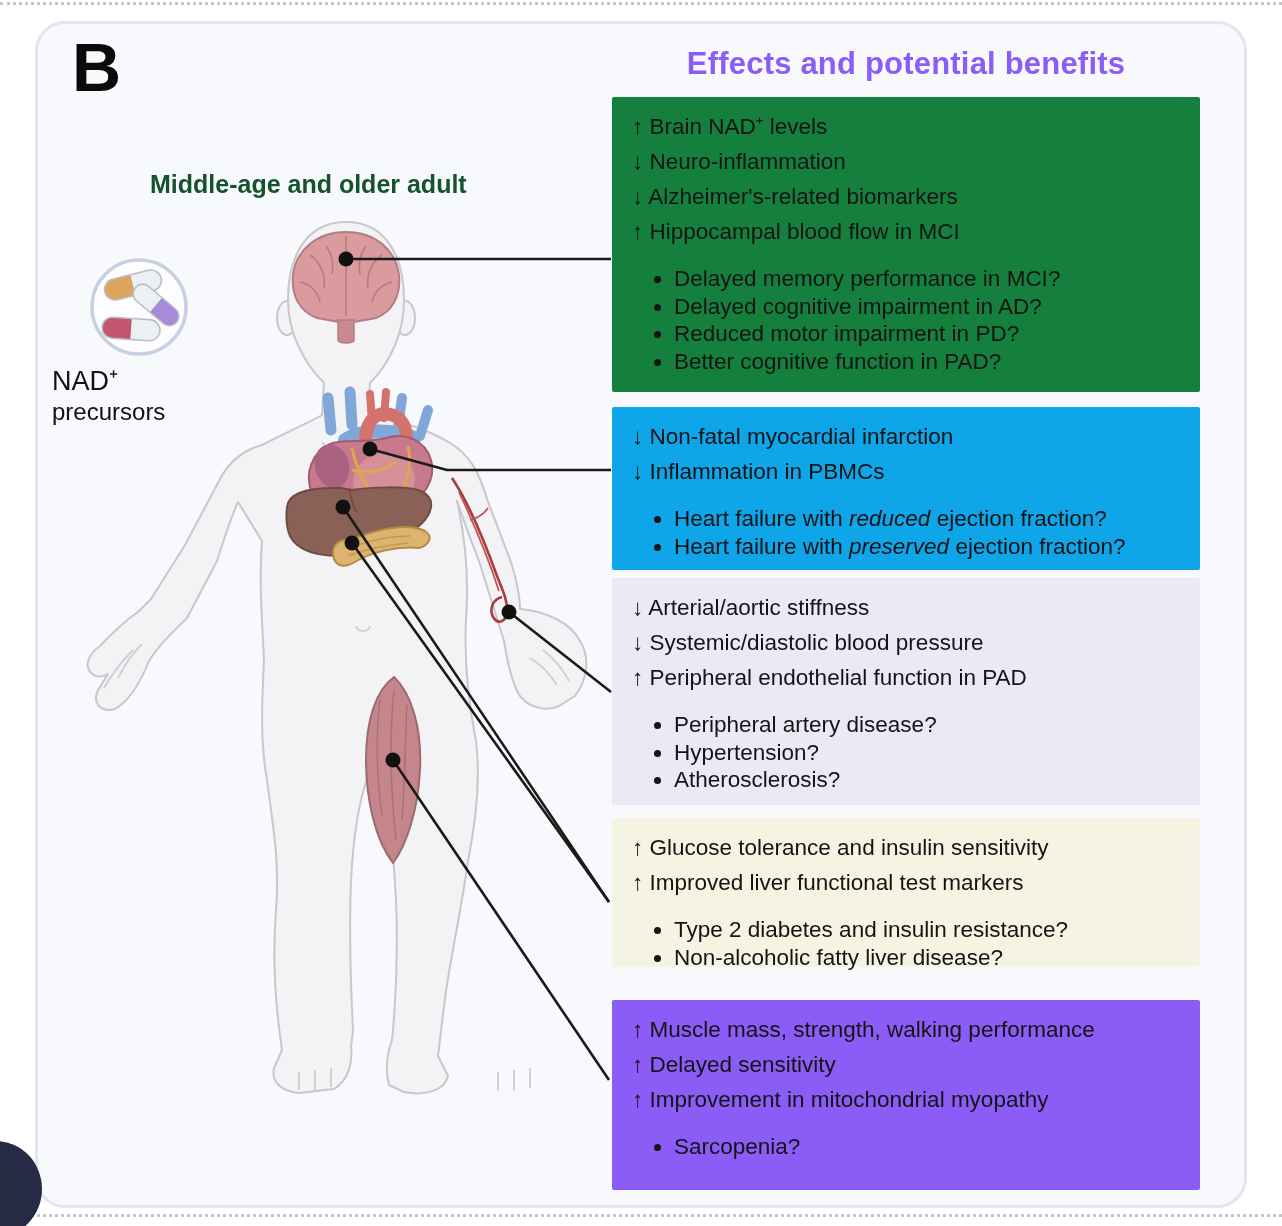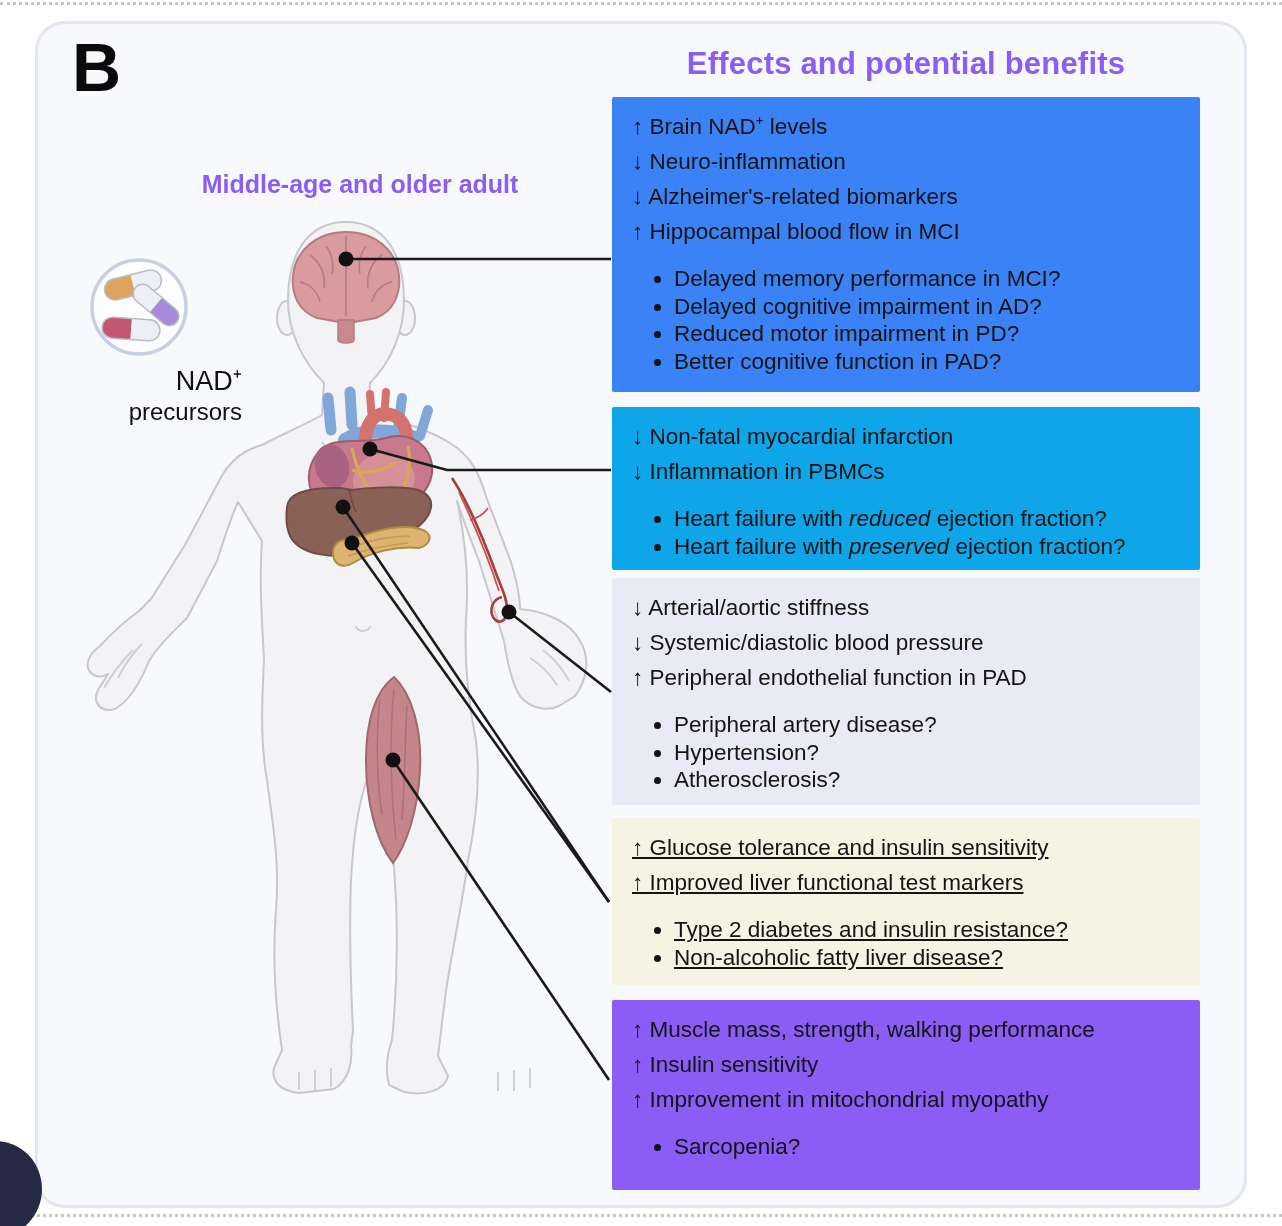--- a/index.html
+++ b/index.html
@@ -14,31 +14,31 @@
     position:absolute;left:35px;top:21px;width:1212px;height:1187px;
     background:#f8f9fc;border:3px solid #e3e5ef;border-radius:30px;box-sizing:border-box;
   }
   .corner-blob{
     position:absolute;left:-50px;top:1141px;width:92px;height:96px;border-radius:50%;
     background:#262a45;z-index:6;
   }
   .panel-label{position:absolute;left:72px;top:28px;font-size:68px;font-weight:bold;color:#0b0b0b;z-index:3;}
   .main-title{position:absolute;left:612px;top:46px;width:588px;text-align:center;
     font-size:31px;font-weight:bold;color:#8b5cf6;z-index:3;letter-spacing:.2px;}
-  .body-label{position:absolute;left:150px;top:170px;width:420px;text-align:center;
-    font-size:25px;font-weight:bold;color:#8b5cf6;z-index:3;}
-  .nad-label{position:absolute;left:52px;top:366px;width:190px;text-align:right;z-index:3;color:#111;}
+  .body-label{position:absolute;left:150px;top:170px;width:420px;
+    font-size:25px;font-weight:bold;color:#14532d;z-index:3;}
+  .nad-label{position:absolute;left:52px;top:366px;width:190px;text-align:left;z-index:3;color:#111;}
   .nad-label .l1{font-size:27px;line-height:30px;}
   .nad-label .l2{font-size:24px;line-height:31px;}
   .box{position:absolute;left:612px;width:588px;box-sizing:border-box;
     padding:12px 20px;z-index:1;border-radius:2px;}
   .box-brain{top:97px;height:295px;}
   .box-heart{top:407px;height:163px;}
   .box-vessels{top:578px;height:227px;}
-  .box-metabolic{top:818px;height:167px;text-decoration:underline;}
+  .box-metabolic{top:818px;height:149px;}
   .box-muscle{top:1000px;height:190px;}
   .fx{font-size:22.5px;line-height:35px;white-space:nowrap;color:#141414;}
   ul.blt{margin:16px 0 0 0;padding:0 0 0 42px;list-style:disc;}
   ul.blt li{font-size:22.5px;line-height:27.5px;white-space:nowrap;color:#141414;}
   .it{font-style:italic;}
   svg.overlay{position:absolute;left:0;top:0;z-index:2;pointer-events:none;}
 </style>
 </head>
 <body>
 
@@ -49,21 +49,21 @@
 
 <div class="panel-label">B</div>
 <div class="main-title">Effects and potential benefits</div>
 <div class="body-label">Middle-age and older adult</div>
 
 <div class="nad-label">
   <div class="l1">NAD⁺</div>
   <div class="l2">precursors</div>
 </div>
 
-<div class="box box-brain" style="background: #3b82f6;">
+<div class="box box-brain" style="background: #15803d;">
   <div class="fx">↑ Brain NAD⁺ levels</div>
   <div class="fx">↓ Neuro-inflammation</div>
   <div class="fx">↓ Alzheimer's-related biomarkers</div>
   <div class="fx">↑ Hippocampal blood flow in MCI</div>
   <ul class="blt">
     <li>Delayed memory performance in MCI?</li>
     <li>Delayed cognitive impairment in AD?</li>
     <li>Reduced motor impairment in PD?</li>
     <li>Better cognitive function in PAD?</li>
   </ul>
@@ -93,21 +93,21 @@
   <div class="fx">↑ Glucose tolerance and insulin sensitivity</div>
   <div class="fx">↑ Improved liver functional test markers</div>
   <ul class="blt">
     <li>Type 2 diabetes and insulin resistance?</li>
     <li>Non-alcoholic fatty liver disease?</li>
   </ul>
 </div>
 
 <div class="box box-muscle" style="background: #8b5cf6;">
   <div class="fx">↑ Muscle mass, strength, walking performance</div>
-  <div class="fx">↑ Insulin sensitivity</div>
+  <div class="fx">↑ Delayed sensitivity</div>
   <div class="fx">↑ Improvement in mitochondrial myopathy</div>
   <ul class="blt">
     <li>Sarcopenia?</li>
   </ul>
 </div>
 
 <svg class="overlay" width="1282" height="1226" viewBox="0 0 1282 1226">
 
   <g fill="#f3f3f6" stroke="#c7c7cc" stroke-width="2" stroke-linejoin="round">
     <ellipse cx="287" cy="318" rx="10" ry="17"></ellipse>

